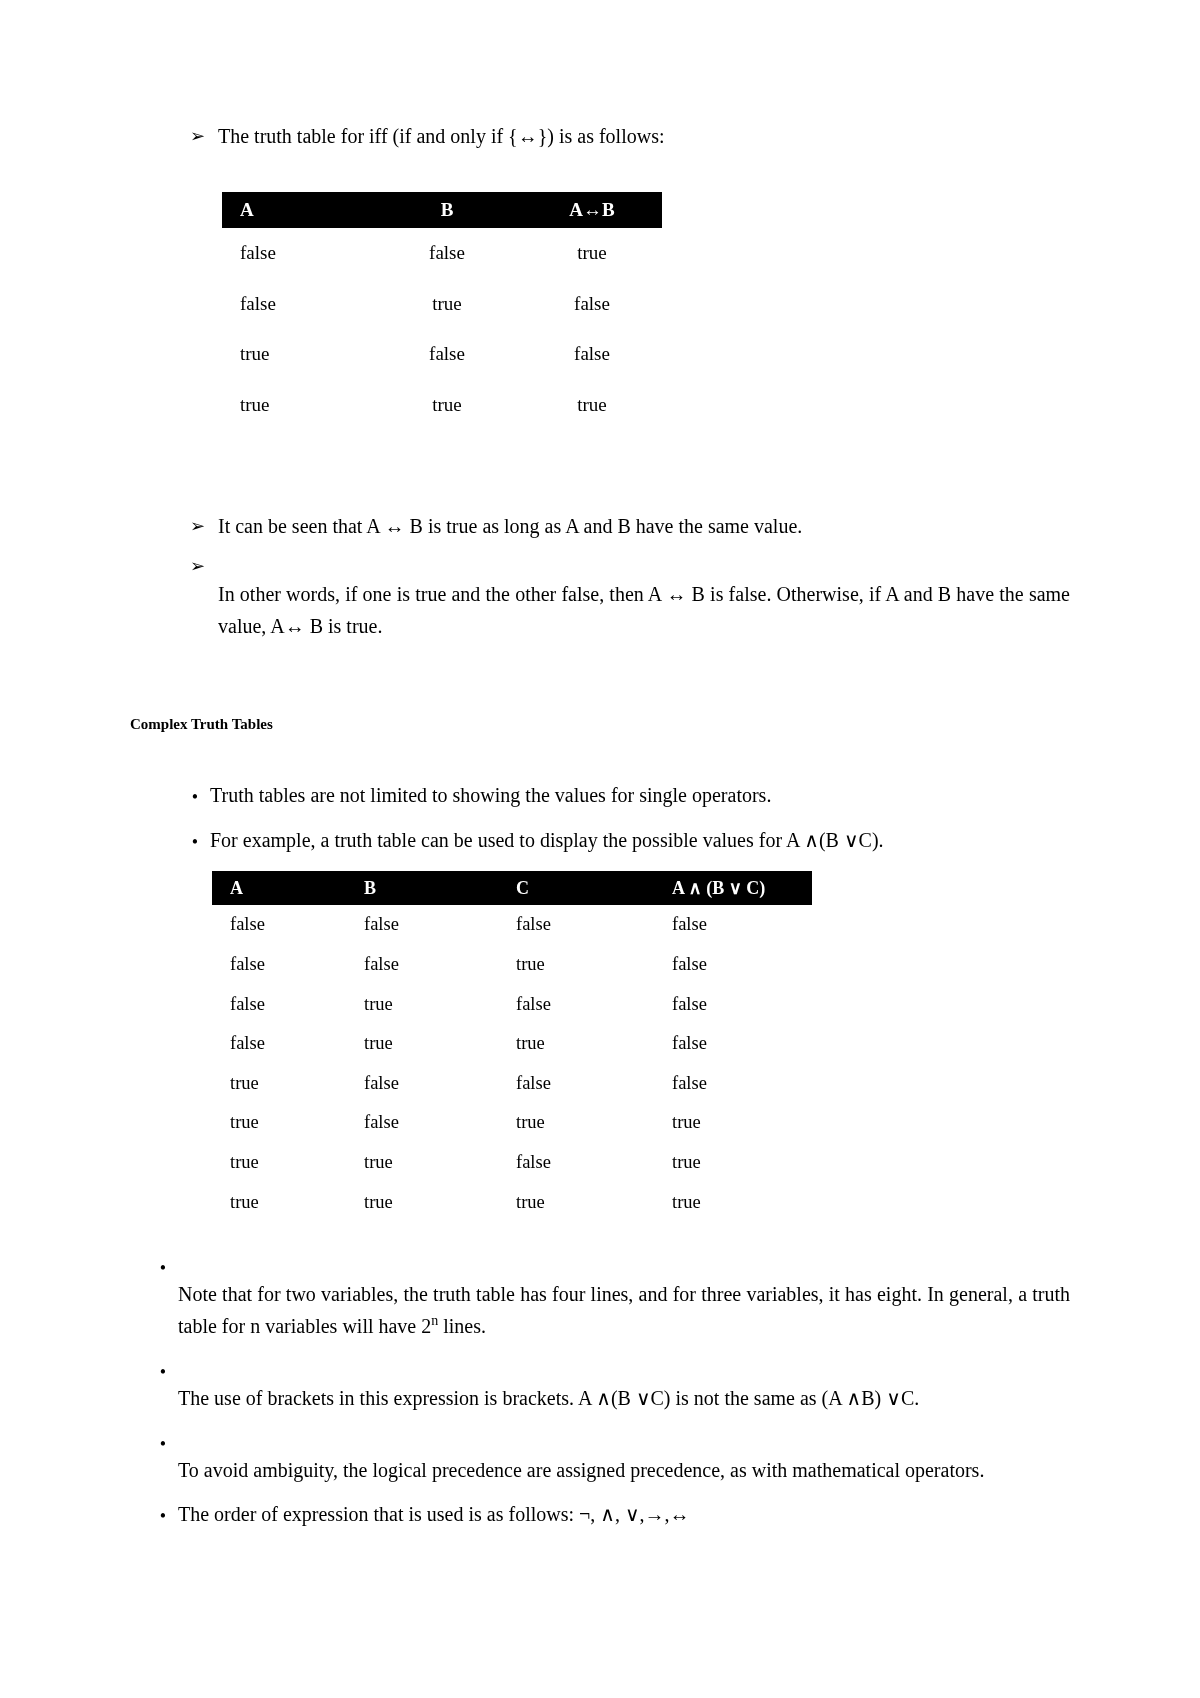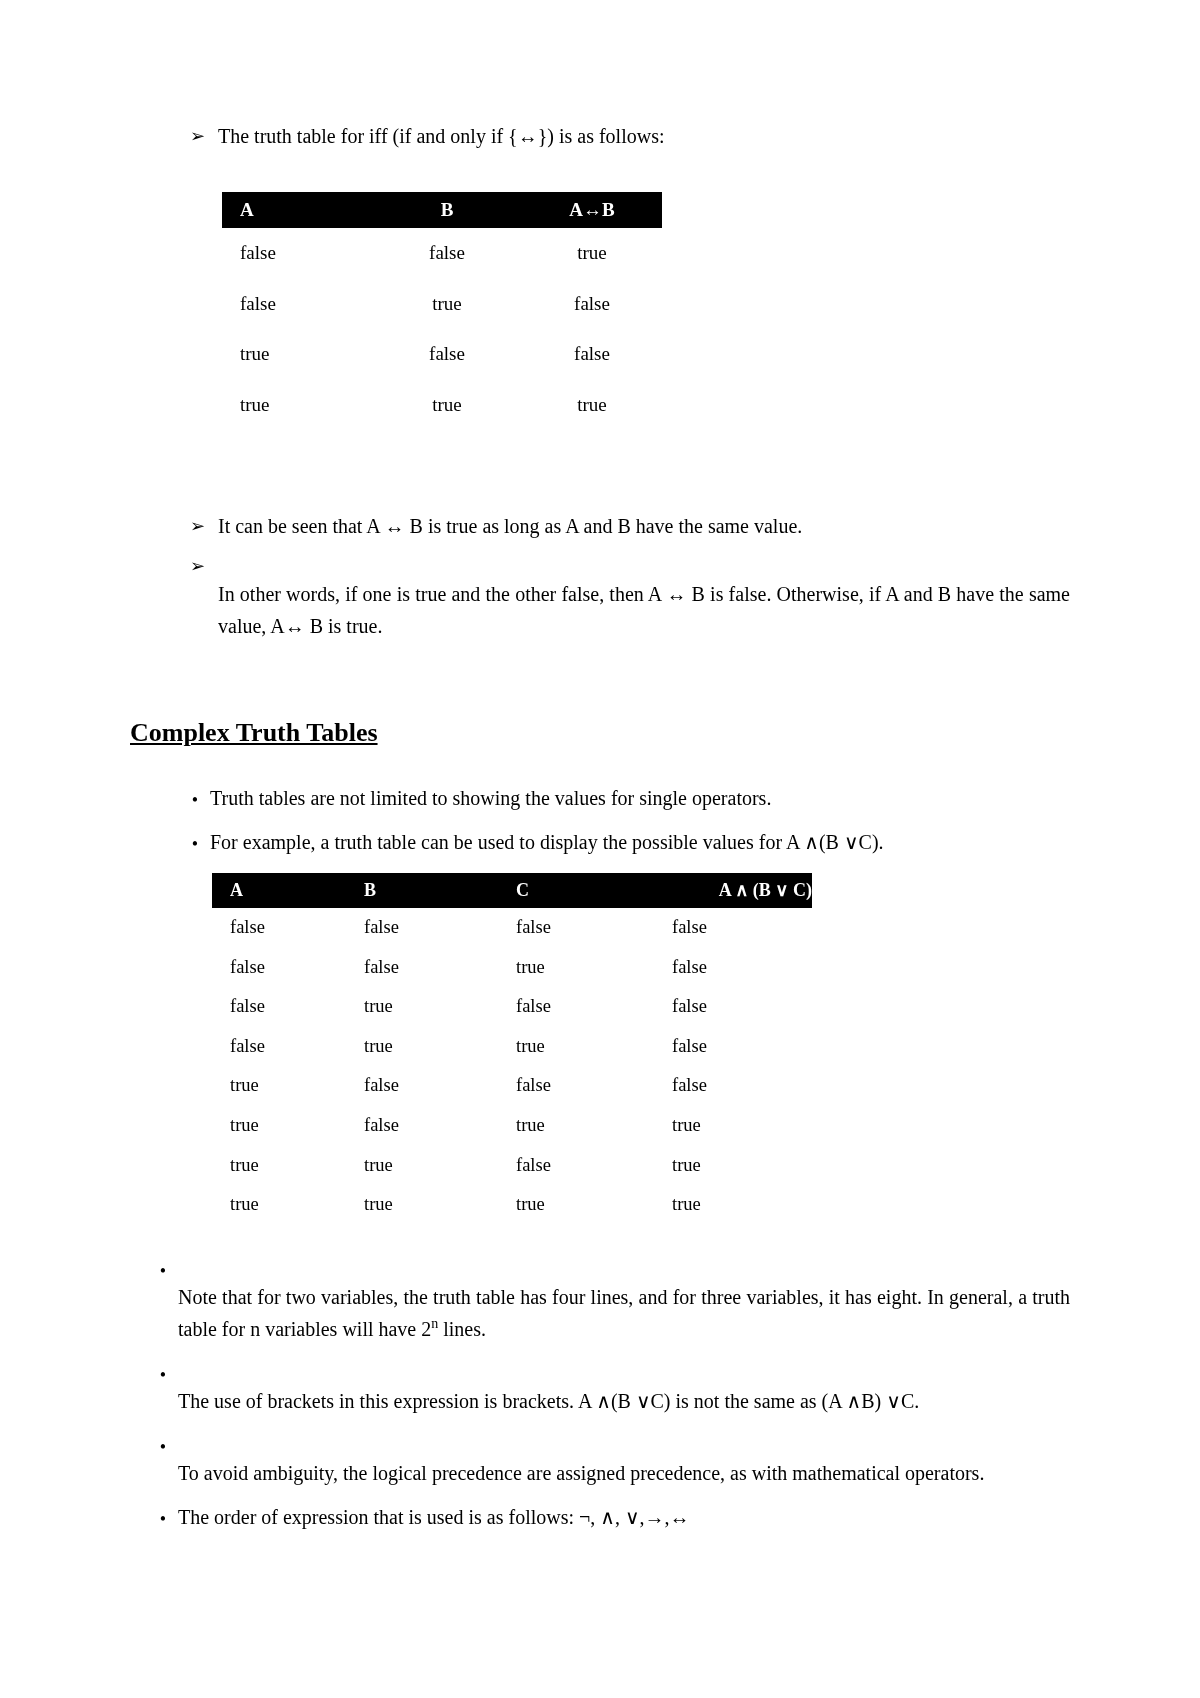--- a/index.html
+++ b/index.html
@@ -49,24 +49,23 @@
     .iff-table th:nth-child(2) { width: 150px; }
     .iff-table th:nth-child(3) { width: 140px; }
     .iff-table td {
       padding: 10px 0;
       font-size: 19px;
       text-align: center;
     }
     .iff-table td:nth-child(1) { padding-left: 18px; text-align: left; }
     .section-heading {
       font-weight: bold;
-      font-size: 26px;
+      font-size: 15px;
       margin-top: 70px;
-      margin-bottom: 28px;
-      text-decoration: underline;
+      margin-bottom: 43px;
     }
     .disc-list {
       margin-left: 18px;
       list-style: none;
     }
     .disc-item {
       display: flex;
       align-items: flex-start;
       margin-bottom: 12px;
     }
@@ -86,21 +85,21 @@
       margin-left: 82px;
       margin-top: 14px;
       margin-bottom: 28px;
       border-collapse: collapse;
     }
     .complex-table th {
       background: #000;
       color: #fff;
       font-weight: bold;
       padding: 3px 0;
-      text-align: right;
+      text-align: left;
       font-size: 18px;
     }
     .complex-table th:nth-child(1) { width: 152px; padding-left: 18px; text-align: left; }
     .complex-table th:nth-child(2) { width: 152px; text-align: left;}
     .complex-table th:nth-child(3) { width: 156px; text-align: left;}
     .complex-table th:nth-child(4) { width: 140px; }
     .complex-table td {
       padding: 5px 0;
       font-size: 18.5px;
       text-align: left;

